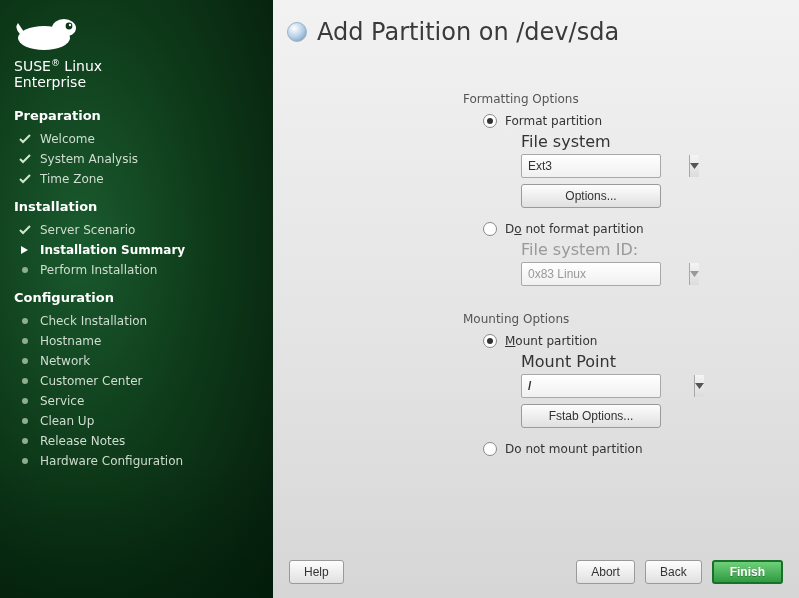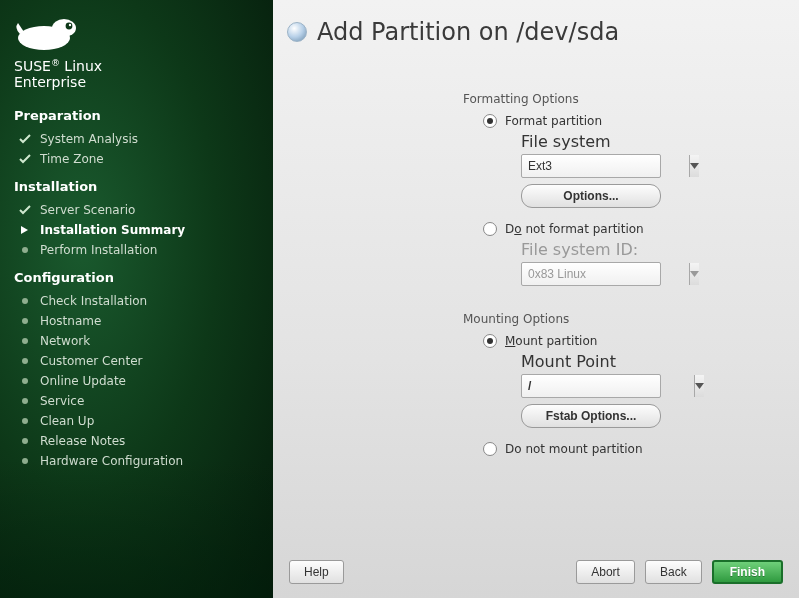--- a/index.html
+++ b/index.html
@@ -39,21 +39,21 @@
   .lbl { font-size:12px; color:#333; }
   .lbl .ul { text-decoration: underline; }
   .field-label { font-size:16px; color:#333; margin-bottom:3px; }
   .field-label.disabled { color:#999; }
   .combo { display:flex; width:140px; height:24px; border:1px solid #a8a8a8; background: linear-gradient(#fff,#f0f0f0); border-radius:2px; align-items:center; }
   .combo-input { flex:1; padding:0 6px; font-size:12px; color:#333; background:transparent; border:none; outline:none; }
   .combo.disabled .combo-input { color:#999; }
   .combo-btn { width:20px; height:100%; border-left:1px solid #a8a8a8; display:flex; align-items:center; justify-content:center; background:linear-gradient(#f4f4f4,#dcdcdc); }
   .combo-btn svg { display:block; }
   .btn { height:24px; padding:0 14px; border:1px solid #9a9a9a; border-radius:3px; background:linear-gradient(#fdfdfd,#e0e0e0); font-size:12px; color:#333; display:inline-flex; align-items:center; justify-content:center; cursor:pointer; }
-  .btn-wide { min-width:140px; font-weight:bold;border-radius:11px; }
+  .btn-wide { min-width:140px; font-weight:normal; }
   .btn-primary { border:2px solid #1a6f2a; background:linear-gradient(#6fd07a,#2f9a3f); color:#fff; font-weight:bold; text-shadow:0 1px 0 rgba(0,0,0,0.3); padding:0 16px;}
   
   .footer { display:flex; align-items:center; padding: 12px 16px 14px 16px; gap:10px; }
   .footer-spacer { flex:1; }
 </style>
 </head>
 <body>
 
 <div class="app">
   <div class="sidebar">
@@ -73,20 +73,28 @@
     </div>
 
     <div class="section-title">Preparation</div>
     <ul class="steps">
       <li>
           <span class="step-icon check">
             <svg width="12" height="12">
               <path d="M1 6 L4 9 L11 2" stroke="#cfe8cf" stroke-width="2" fill="none"></path>
             </svg>
           </span>
+          <span>Welcome</span>
+        </li>
+      <li>
+          <span class="step-icon check">
+            <svg width="12" height="12">
+              <path d="M1 6 L4 9 L11 2" stroke="#cfe8cf" stroke-width="2" fill="none"></path>
+            </svg>
+          </span>
           <span>System Analysis</span>
         </li>
       <li>
           <span class="step-icon check">
             <svg width="12" height="12">
               <path d="M1 6 L4 9 L11 2" stroke="#cfe8cf" stroke-width="2" fill="none"></path>
             </svg>
           </span>
           <span>Time Zone</span>
         </li>
@@ -136,26 +144,20 @@
           <span class="step-icon">
             <span class="bullet"></span>
           </span>
           <span>Network</span>
         </li>
       <li>
           <span class="step-icon">
             <span class="bullet"></span>
           </span>
           <span>Customer Center</span>
-        </li>
-      <li>
-          <span class="step-icon">
-            <span class="bullet"></span>
-          </span>
-          <span>Online Update</span>
         </li>
       <li>
           <span class="step-icon">
             <span class="bullet"></span>
           </span>
           <span>Service</span>
         </li>
       <li>
           <span class="step-icon">
             <span class="bullet"></span>

